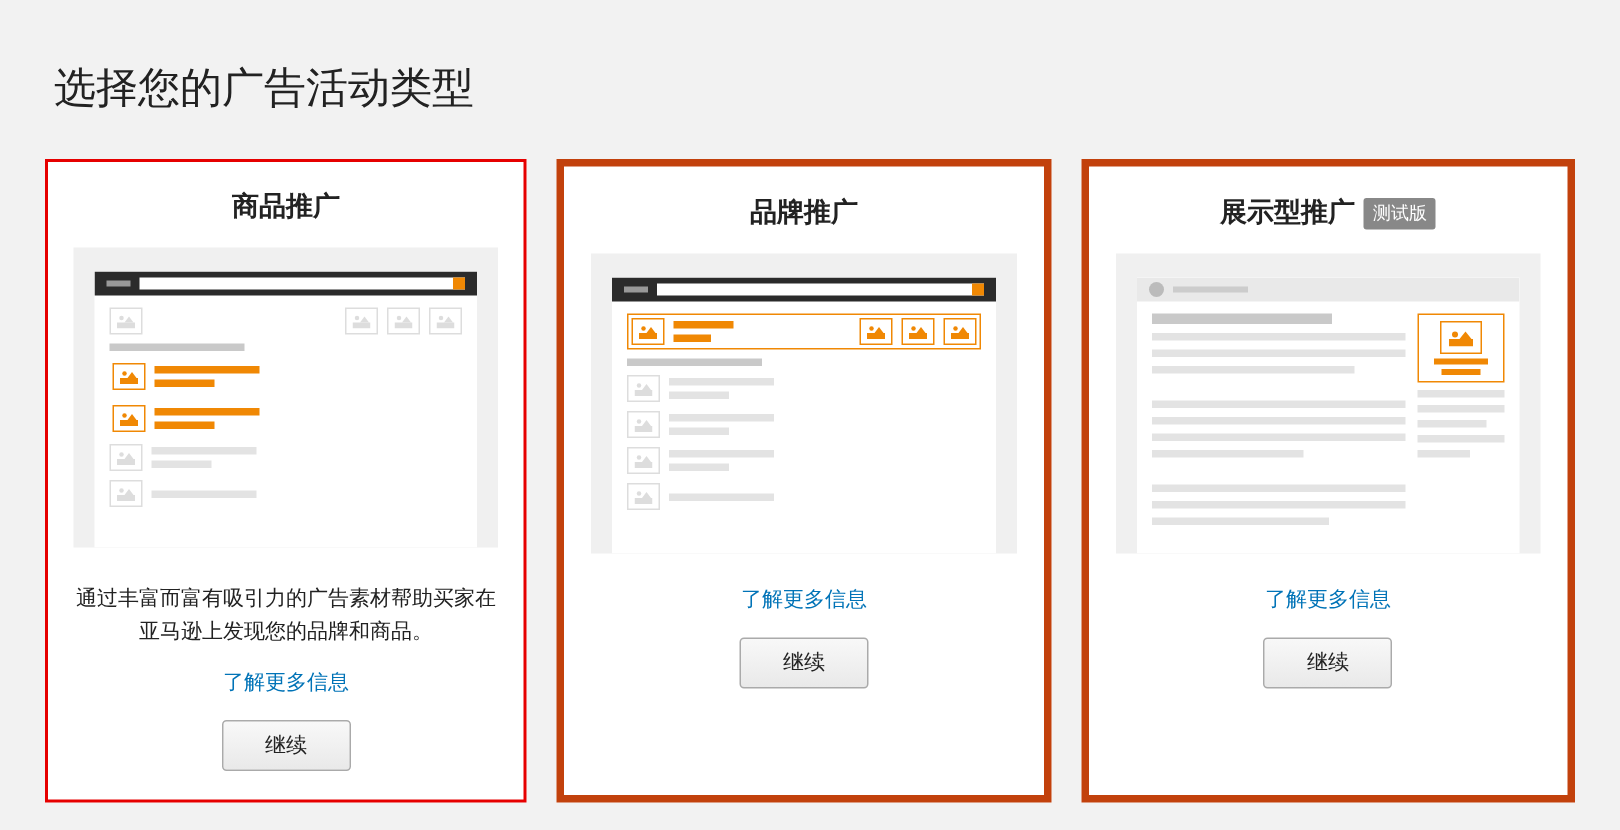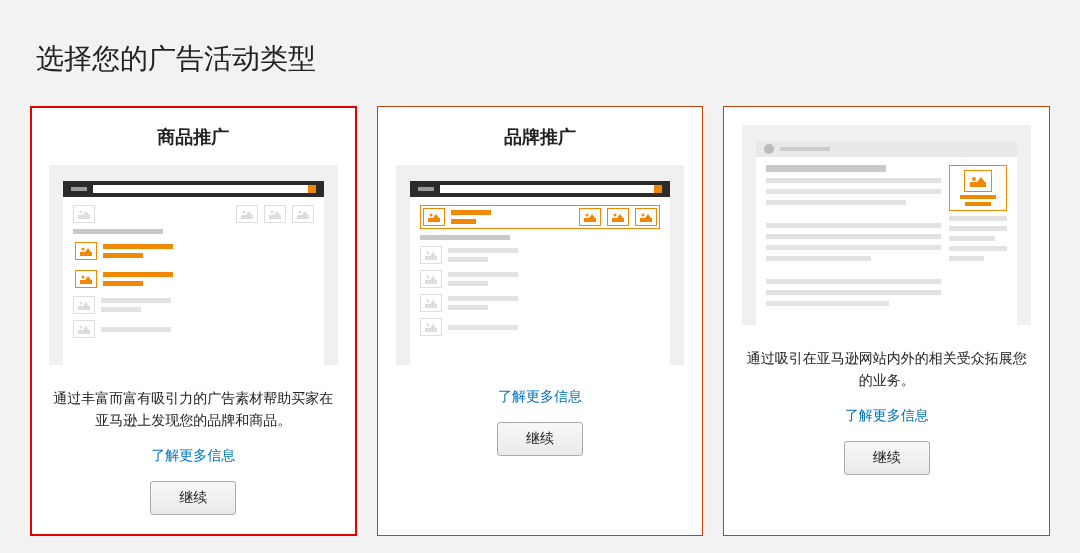--- a/index.html
+++ b/index.html
@@ -16,21 +16,21 @@
     margin-bottom: 28px;
     padding-left: 6px;
   }
   .cards {
     display: flex;
     gap: 20px;
   }
   .card {
     flex: 1;
     background: #fff;
-    border: 1px solid #c2410c;
+    border: 5px solid #c2410c;
     padding: 18px 18px 20px 18px;
     text-align: center;
   }
   .card.selected {
     border: 2px solid #e60000;
     padding: 17px 17px 19px 17px;
   }
   .card-title {
     font-size: 18px;
     font-weight: 700;
@@ -341,20 +341,23 @@
               </div>
           </div>
         </div>
       </div>
     </div>
     <a href="#" class="link">了解更多信息</a>
     <div><button class="btn">继续</button></div>
   </div>
 
   <div class="card">
+    <div class="card-title">
+      <span>展示型推广</span><span class="badge">测试版</span>
+    </div>
     <div class="preview">
       <div class="mock">
         <div class="mock-header" style="background:#e9e9e9;">
             <div class="avatar"></div>
             <div class="bar" style="width:50px;height:4px;background:#ccc"></div>
           </div>
         <div class="mock-body">
           <div class="mainsplit">
             <div class="flexcol" style="gap:6px;">
               <div class="bar l dk" style="height:7px"></div>
@@ -386,18 +389,17 @@
               <div class="bar" style="width:100%"></div>
               <div class="bar" style="width:100%"></div>
               <div class="bar" style="width:80%"></div>
               <div class="bar" style="width:100%"></div>
               <div class="bar" style="width:60%"></div>
             </div>
           </div>
         </div>
       </div>
     </div>
-    <div class="desc">通过吸引在亚马逊网站内外的相关受众拓展您的业务。</div>
     <a href="#" class="link">了解更多信息</a>
     <div><button class="btn">继续</button></div>
   </div>
 
 </div>
 
 </body></html>

